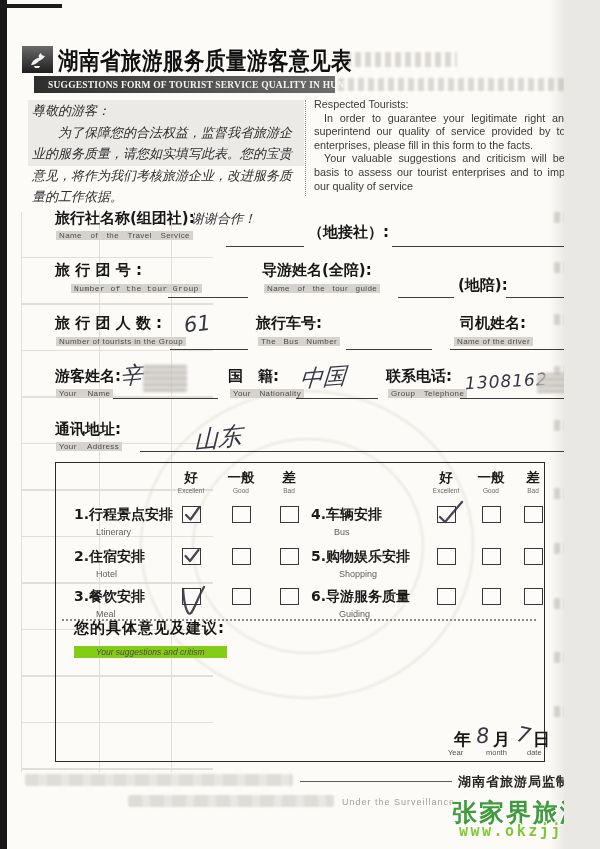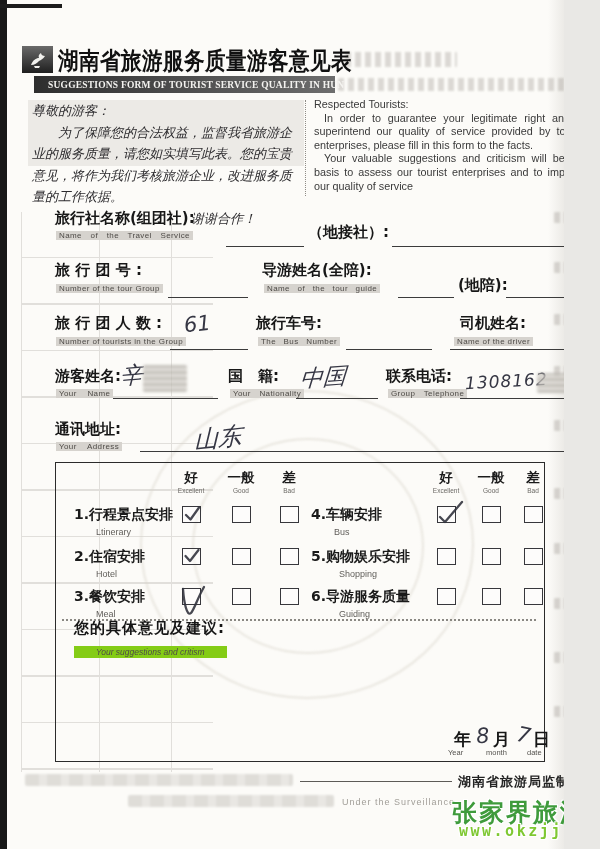--- a/index.html
+++ b/index.html
@@ -122,21 +122,21 @@
       <p>Your valuable suggestions and criticism will be the basis to assess our tourist enterprises and to improve our quality of service</p>
     </div>
 
     <div class="abs zh-label" style="left:55px;top:209px;">旅行社名称(组团社):</div>
     <div class="abs en-sub" style="left:56px;top:231px;word-spacing:6px;">Name of the Travel Service</div>
     <div class="abs fill-line" style="left:226px;top:246px;width:78px;"></div>
     <div class="abs zh-label" style="left:308px;top:223px;">（地接社）:</div>
     <div class="abs fill-line" style="left:392px;top:246px;width:186px;"></div>
 
     <div class="abs zh-label" style="left:55px;top:261px;">旅 行 团 号 :</div>
-    <div class="abs en-sub" style="left:56px;top:284px;">Number of the tour Group</div>
+    <div class="abs en-sub" style="left:71px;top:284px;font-family:Liberation Mono, monospace;">Number of the tour Group</div>
     <div class="abs fill-line" style="left:168px;top:297px;width:80px;"></div>
     <div class="abs zh-label" style="left:262px;top:261px;">导游姓名(全陪):</div>
     <div class="abs en-sub" style="left:264px;top:284px;word-spacing:5px;">Name of the tour guide</div>
     <div class="abs fill-line" style="left:398px;top:297px;width:56px;"></div>
     <div class="abs zh-label" style="left:458px;top:276px;">(地陪):</div>
     <div class="abs fill-line" style="left:506px;top:297px;width:72px;"></div>
 
     <div class="abs zh-label" style="left:55px;top:314px;">旅 行 团 人 数 :</div>
     <div class="abs en-sub" style="left:56px;top:337px;">Number of tourists in the Group</div>
     <div class="abs hand" style="left:184px;top:312px;font-size:21px;transform:rotate(-6deg);">61</div>

